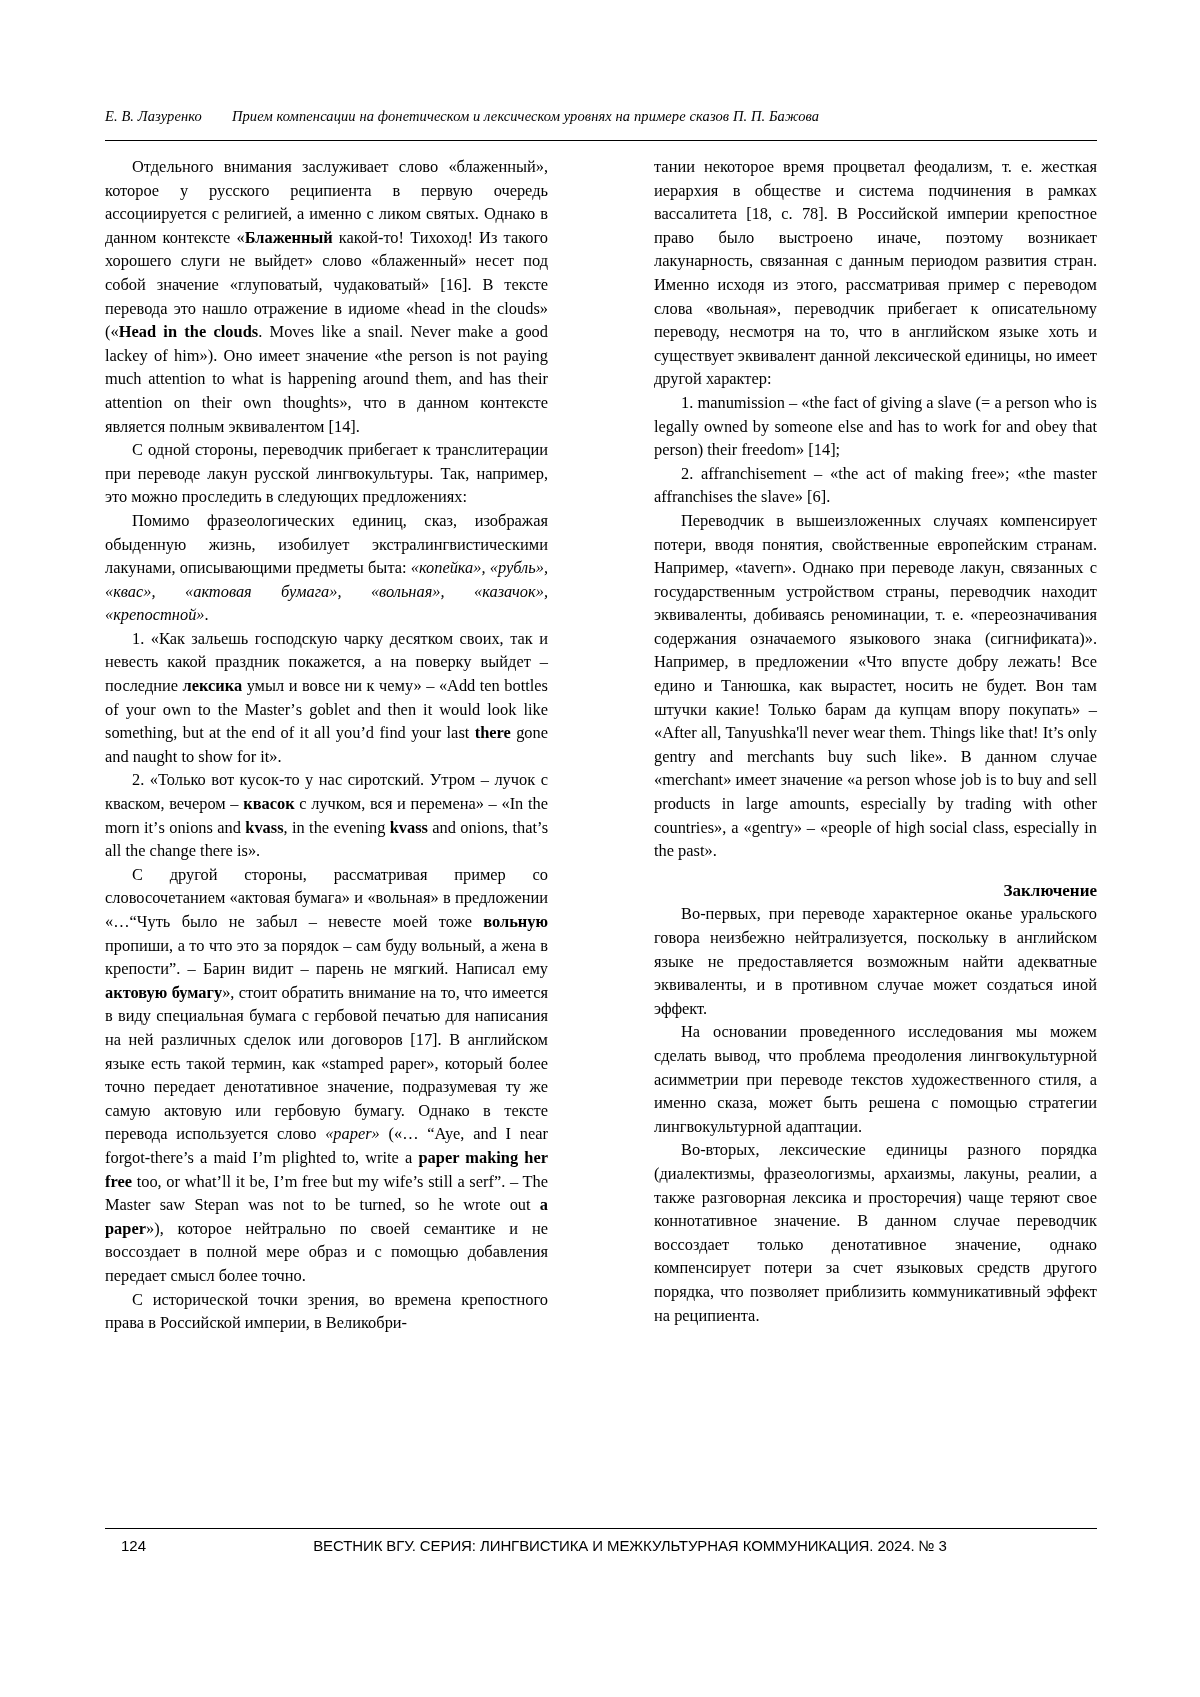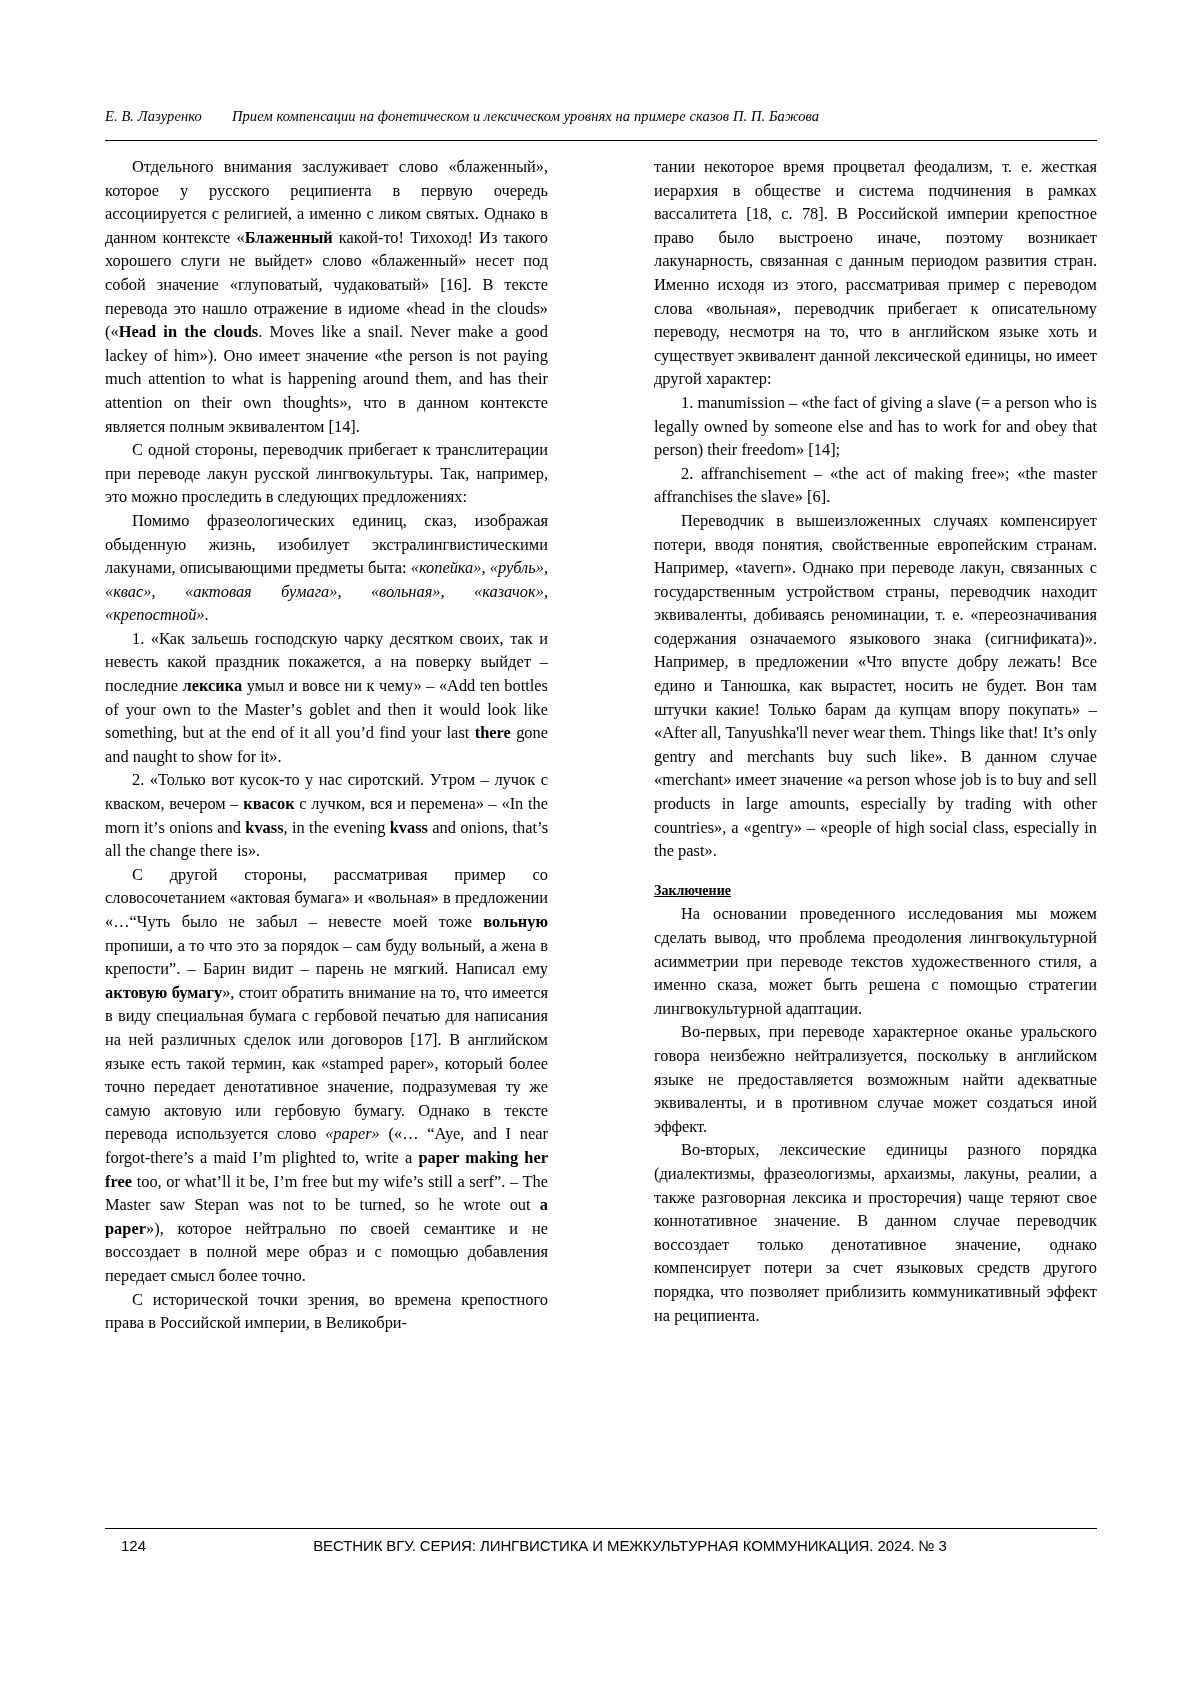--- a/index.html
+++ b/index.html
@@ -70,25 +70,24 @@
     line-height: 23.6px;
     text-align: justify;
     text-indent: 27px;
     hyphens: manual;
   }
   p.para.noindent { text-indent: 0; }
   b { font-weight: bold; }
   i { font-style: italic; }
   .section-heading {
     margin: 16px 0 0 0;
-    font-size: 14px;
+    font-size: 17px;
     font-weight: bold;
-    text-align: left;
+    text-align: right;
     line-height: 23.6px;
-    text-decoration: underline;
   }
   
   .rule-bottom {
     position: absolute;
     left: 105px;
     top: 1528px;
     width: 992px;
     height: 1px;
     background: #000;
   }
@@ -136,22 +135,22 @@
       <p class="para">С другой стороны, рассматривая пример со словосочетанием «актовая бумага» и «вольная» в предложении «…“Чуть было не забыл – невесте моей тоже <b>вольную</b> пропиши, а то что это за порядок – сам буду вольный, а жена в крепости”. – Барин видит – парень не мягкий. Написал ему <b>актовую бумагу</b>», стоит обратить внимание на то, что имеется в виду специальная бумага с гербовой печатью для написания на ней различных сделок или договоров [17]. В английском языке есть такой термин, как «stamped paper», который более точно передает денотативное значение, подразумевая ту же самую актовую или гербовую бумагу. Однако в тексте перевода используется слово <i>«paper»</i> («… “Aye, and I near forgot-there’s a maid I’m plighted to, write a <b>paper making her free</b> too, or what’ll it be, I’m free but my wife’s still a serf”. – The Master saw Stepan was not to be turned, so he wrote out <b>a paper</b>»), которое нейтрально по своей семантике и не воссоздает в полной мере образ и с помощью добавления передает смысл более точно.</p>
       <p class="para">С исторической точки зрения, во времена крепостного права в Российской империи, в Великобри-</p>
     </div>
 
     <div class="col col-right">
       <p class="para noindent">тании некоторое время процветал феодализм, т. е. жесткая иерархия в обществе и система подчинения в рамках вассалитета [18, с. 78]. В Российской империи крепостное право было выстроено иначе, поэтому возникает лакунарность, связанная с данным периодом развития стран. Именно исходя из этого, рассматривая пример с переводом слова «вольная», переводчик прибегает к описательному переводу, несмотря на то, что в английском языке хоть и существует эквивалент данной лексической единицы, но имеет другой характер:</p>
       <p class="para">1. manumission – «the fact of giving a slave (= a person who is legally owned by someone else and has to work for and obey that person) their freedom» [14];</p>
       <p class="para">2. affranchisement – «the act of making free»; «the master affranchises the slave» [6].</p>
       <p class="para">Переводчик в вышеизложенных случаях компенсирует потери, вводя понятия, свойственные европейским странам. Например, «tavern». Однако при переводе лакун, связанных с государственным устройством страны, переводчик находит эквиваленты, добиваясь реноминации, т. е. «переозначивания содержания означаемого языкового знака (сигнификата)». Например, в предложении «Что впусте добру лежать! Все едино и Танюшка, как вырастет, носить не будет. Вон там штучки какие! Только барам да купцам впору покупать» – «After all, Tanyushka'll never wear them. Things like that! It’s only gentry and merchants buy such like». В данном случае «merchant» имеет значение «a person whose job is to buy and sell products in large amounts, especially by trading with other countries», а «gentry» – «people of high social class, especially in the past».</p>
       <h2 class="section-heading">Заключение</h2>
+      <p class="para">Во-первых, при переводе характерное оканье уральского говора неизбежно нейтрализуется, поскольку в английском языке не предоставляется возможным найти адекватные эквиваленты, и в противном случае может создаться иной эффект.</p>
       <p class="para">На основании проведенного исследования мы можем сделать вывод, что проблема преодоления лингвокультурной асимметрии при переводе текстов художественного стиля, а именно сказа, может быть решена с помощью стратегии лингвокультурной адаптации.</p>
-      <p class="para">Во-первых, при переводе характерное оканье уральского говора неизбежно нейтрализуется, поскольку в английском языке не предоставляется возможным найти адекватные эквиваленты, и в противном случае может создаться иной эффект.</p>
       <p class="para">Во-вторых, лексические единицы разного порядка (диалектизмы, фразеологизмы, архаизмы, лакуны, реалии, а также разговорная лексика и просторечия) чаще теряют свое коннотативное значение. В данном случае переводчик воссоздает только денотативное значение, однако компенсирует потери за счет языковых средств другого порядка, что позволяет приблизить коммуникативный эффект на реципиента.</p>
     </div>
 
   </div>
 
   <div class="rule-bottom"></div>
   <div class="footer">
     <span class="page-number">124</span>
     <span class="journal-line">ВЕСТНИК ВГУ. СЕРИЯ: ЛИНГВИСТИКА И МЕЖКУЛЬТУРНАЯ КОММУНИКАЦИЯ. 2024. № 3</span>
   </div>

